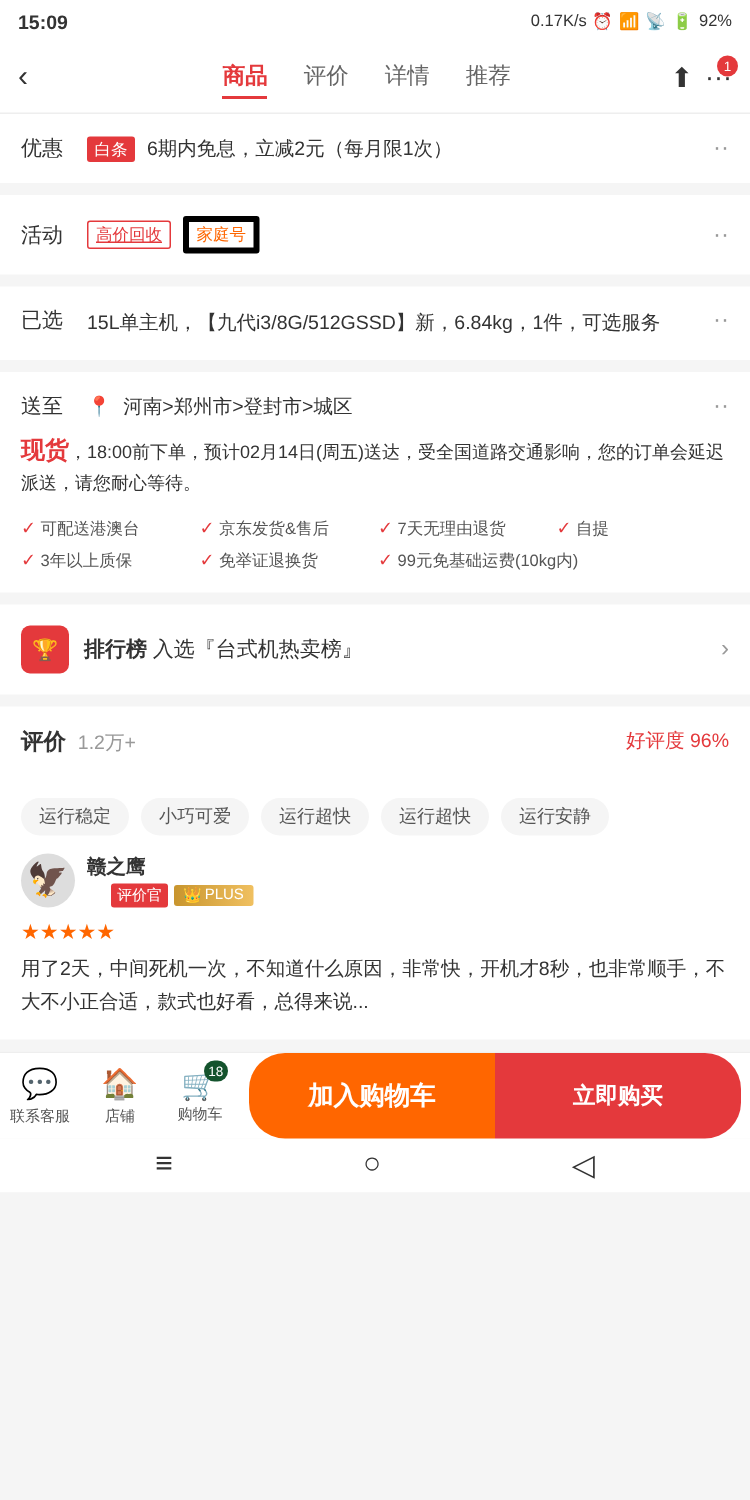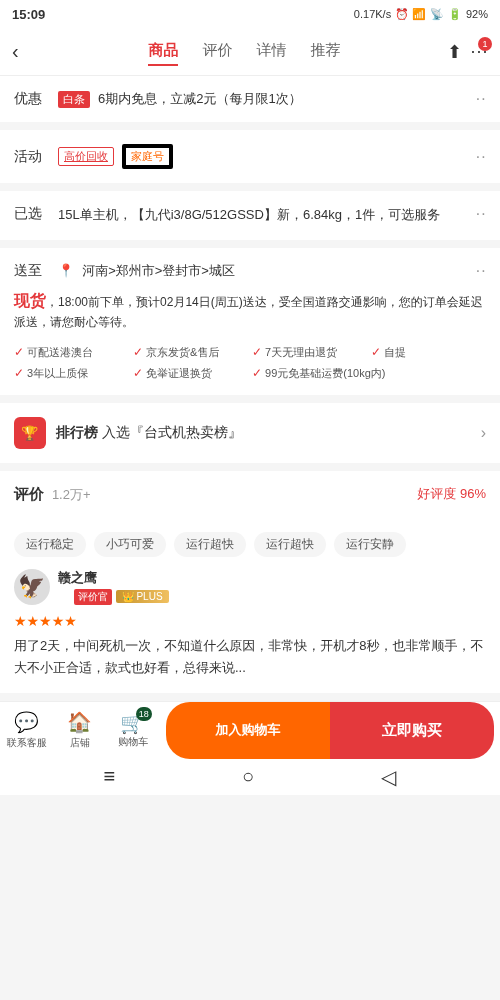--- a/index.html
+++ b/index.html
@@ -212,21 +212,21 @@
       border-radius: 8px;
       padding: 0 3px;
       min-width: 14px;
       text-align: left;
       line-height: 14px;
     }
     .btn-cart {
       flex: 1;
       background: #f60;
       color: #fff;
-      font-size: 13px;
+      font-size: 17px;
       font-weight: bold;
       border: none;
       cursor: pointer;
       height: 100%;
     }
     .btn-buy {
       flex: 1;
       background: #e4393c;
       color: #fff;
       font-size: 15px;

